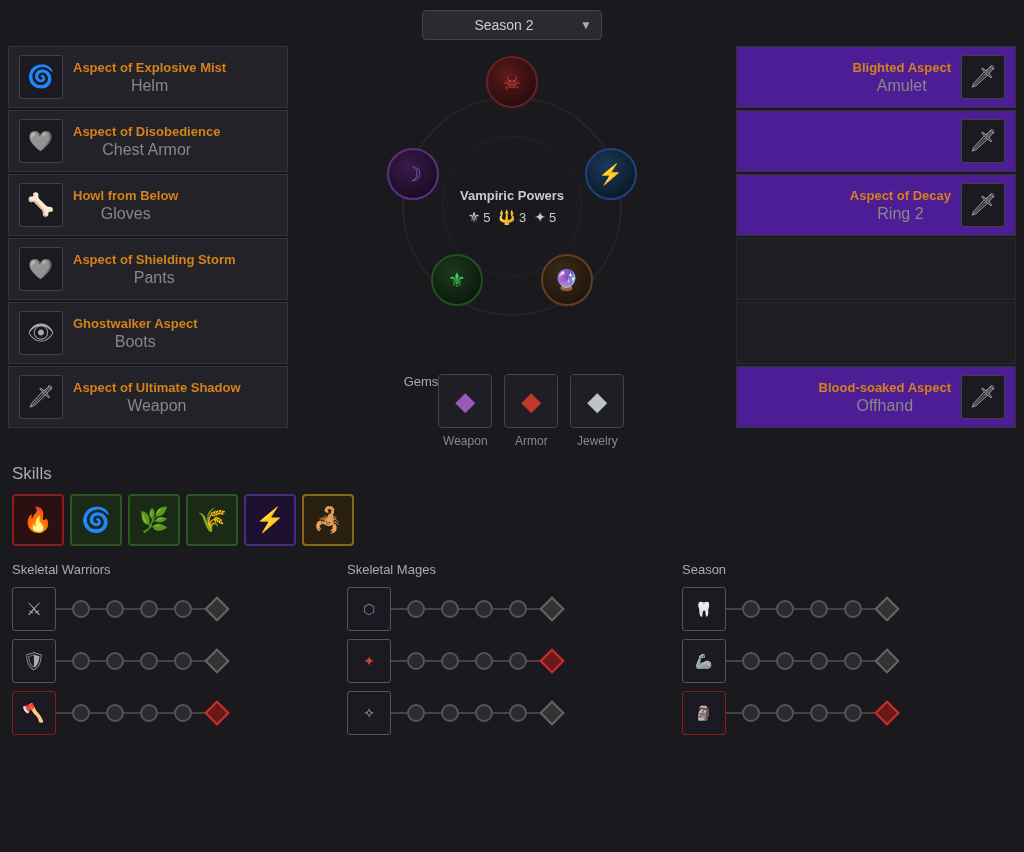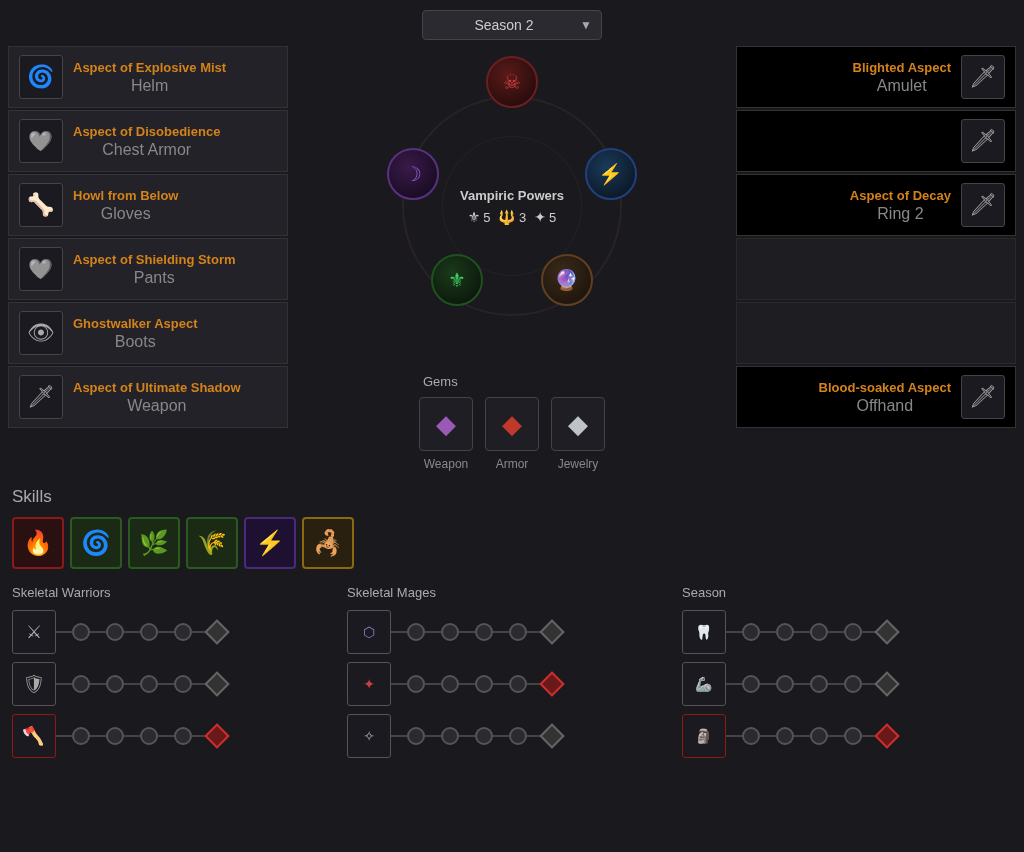--- a/index.html
+++ b/index.html
@@ -113,21 +113,21 @@
       gap: 2px;
       width: 280px;
       flex-shrink: 0;
     }
     .gear-item-right {
       display: flex;
       align-items: center;
       justify-content: flex-end;
       gap: 10px;
       padding: 8px 10px;
-      background: #000000;
+      background: #4c1d95;
       border: 1px solid #333;
       cursor: pointer;
       min-height: 60px;
     }
     .gear-text-right {
       text-align: right;
     }
 
     
     .center-wheel-area {
@@ -221,21 +221,20 @@
       gap: 3px;
       font-size: 13px;
       color: #ccc;
     }
     .pact-icon { font-size: 14px; }
 
     
     .gems-section {
       margin-top: 8px;
       display: flex;
-      flex-direction: column;
       align-items: center;
     }
     .gems-title {
       color: #aaa;
       font-size: 13px;
       margin-bottom: 8px;
       align-self: flex-start;
       padding-left: 4px;
     }
     .gems-row {

